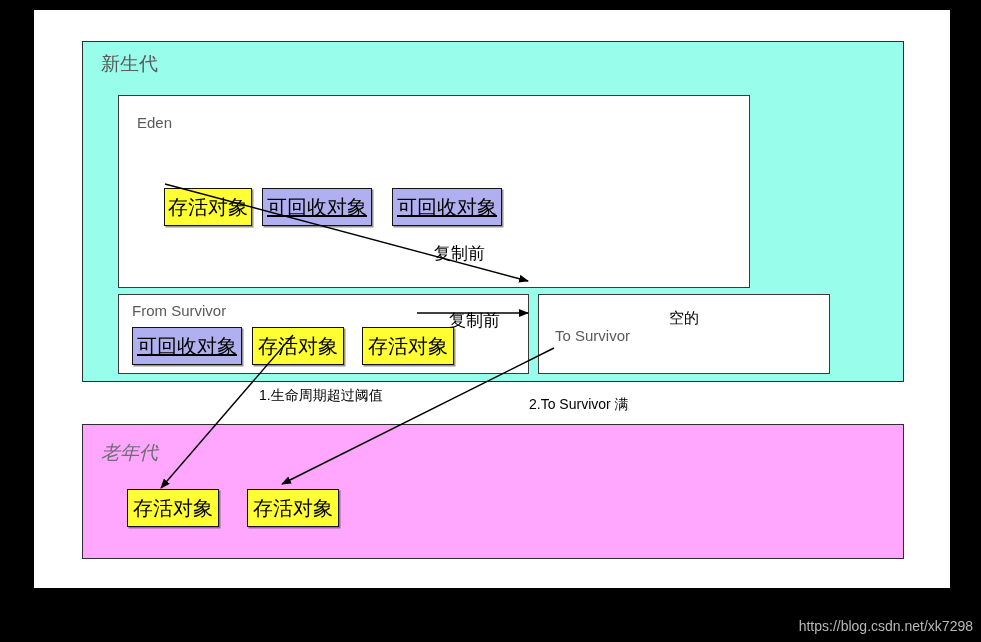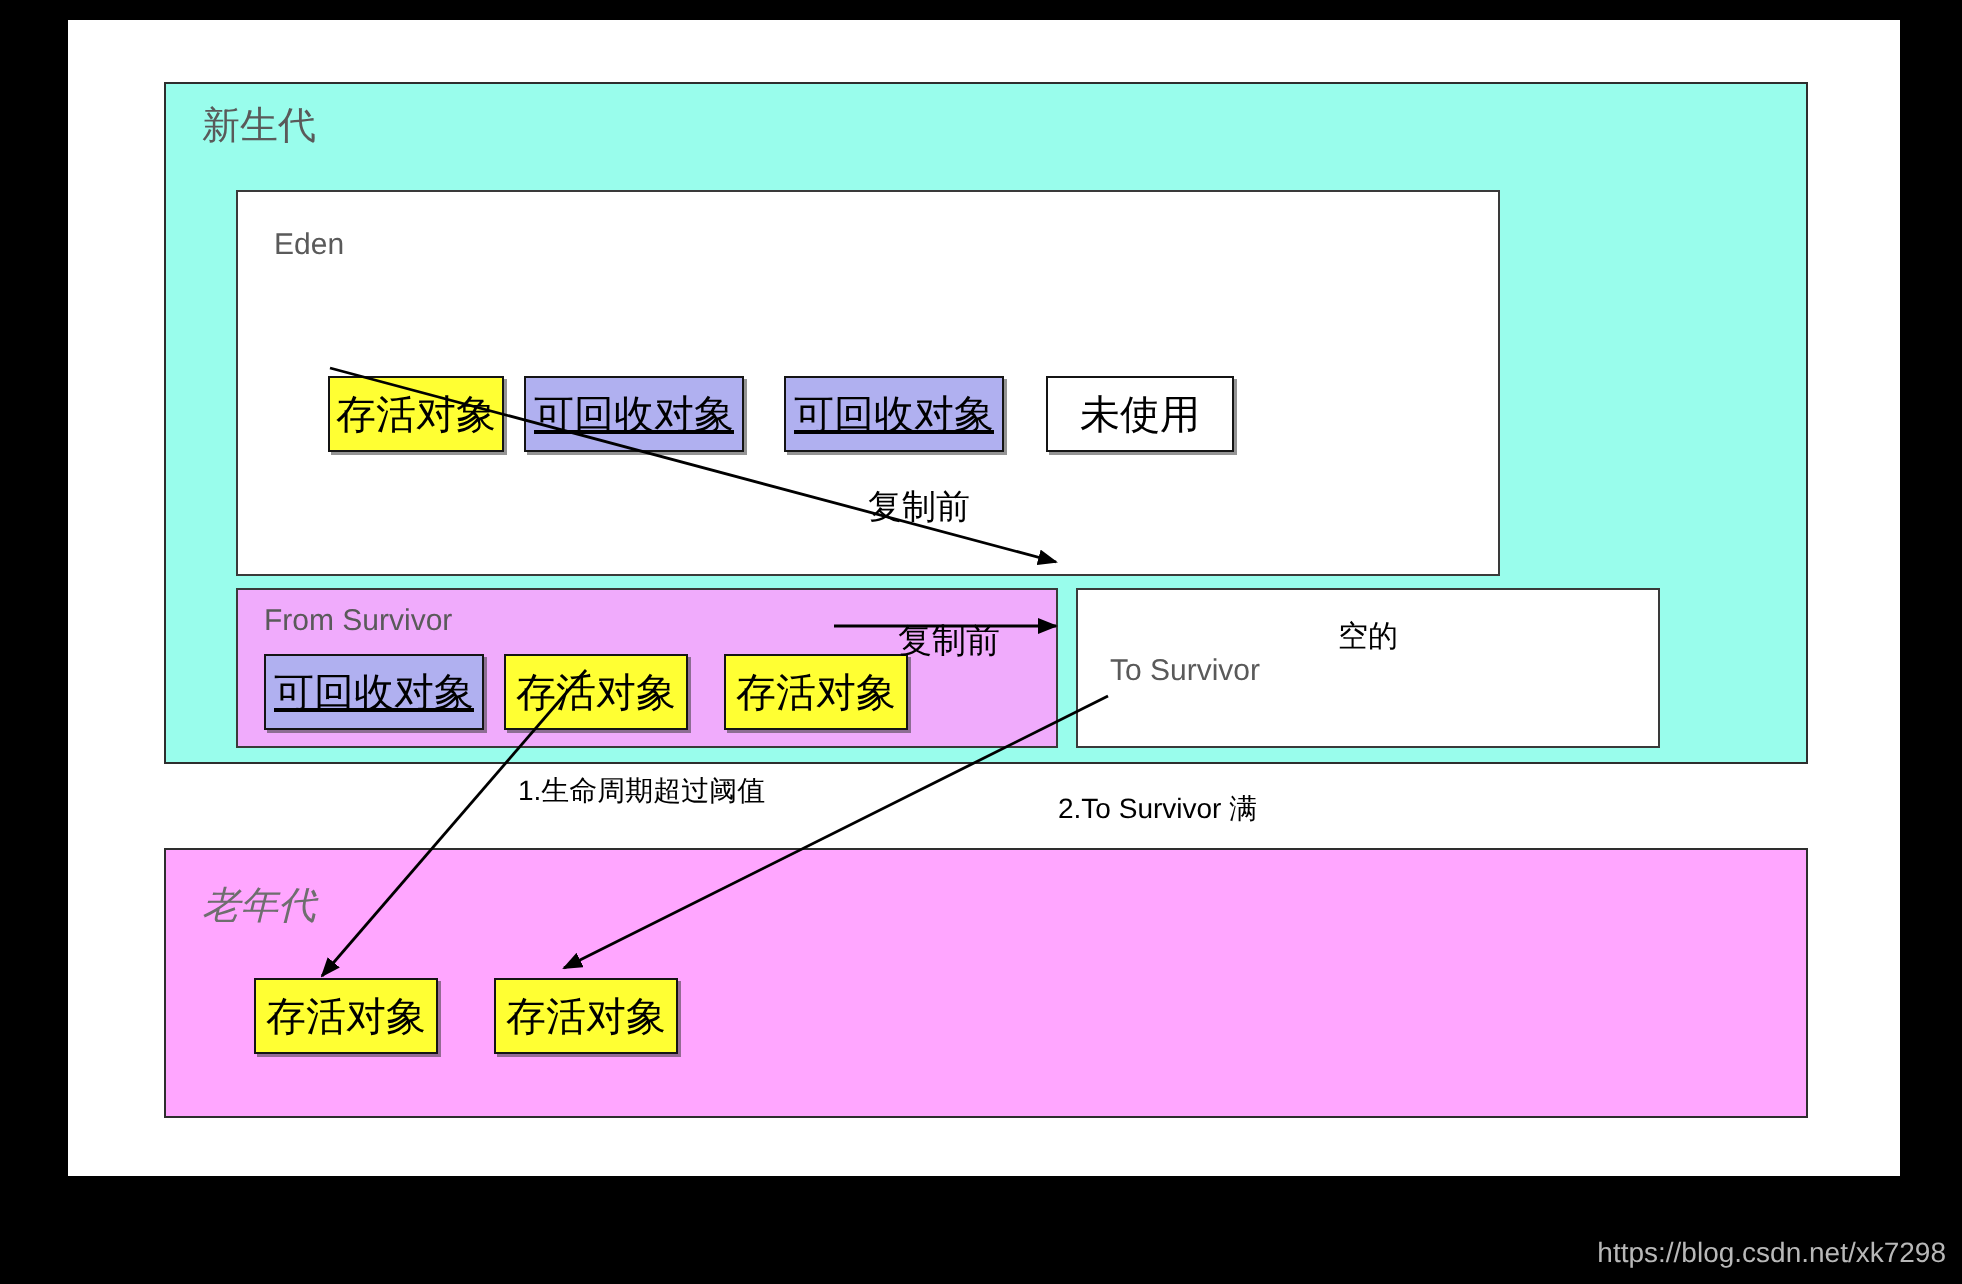--- a/index.html
+++ b/index.html
@@ -91,21 +91,21 @@
   #eden-chip-2 { left: 143px; top: 92px; width: 110px; height: 38px; }
   #eden-chip-3 { left: 273px; top: 92px; width: 110px; height: 38px; }
   #eden-chip-4 { left: 404px; top: 92px; width: 94px; height: 38px; }
 
   
   #from-survivor-box {
     left: 35px;
     top: 252px;
     width: 411px;
     height: 80px;
-    background: #f0abfc;
+    background: #ffffff;
     border: 1px solid #3a3a3a;
   }
   #from-survivor-label {
     position: absolute;
     left: 13px;
     top: 7px;
     font-size: 15px;
     color: #5a5a5a;
     white-space: nowrap;
   }
@@ -200,21 +200,20 @@
 
   <div class="node" id="young-gen">
     <div id="young-gen-label">新生代</div>
 
     <div class="node" id="eden-box">
       <div id="eden-label">Eden</div>
 
       <div class="chip live" id="eden-chip-1">存活对象</div>
       <div class="chip trash" id="eden-chip-2">可回收对象</div>
       <div class="chip trash" id="eden-chip-3">可回收对象</div>
-      <div class="chip unused" id="eden-chip-4">未使用</div>
     </div>
 
     <div class="node" id="from-survivor-box">
       <div id="from-survivor-label">From Survivor</div>
 
       <div class="chip trash" id="from-chip-1">可回收对象</div>
       <div class="chip live" id="from-chip-2">存活对象</div>
       <div class="chip live" id="from-chip-3">存活对象</div>
     </div>
 

